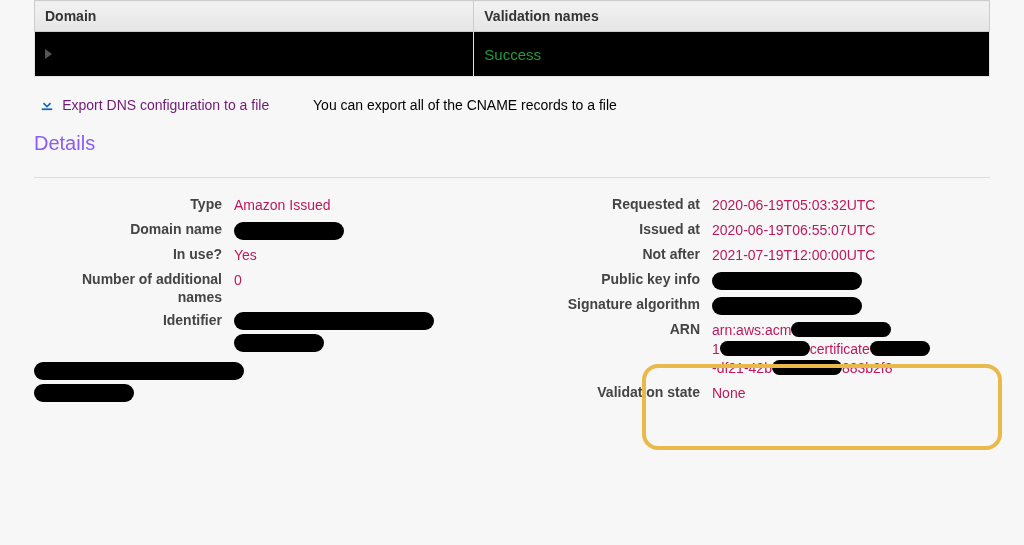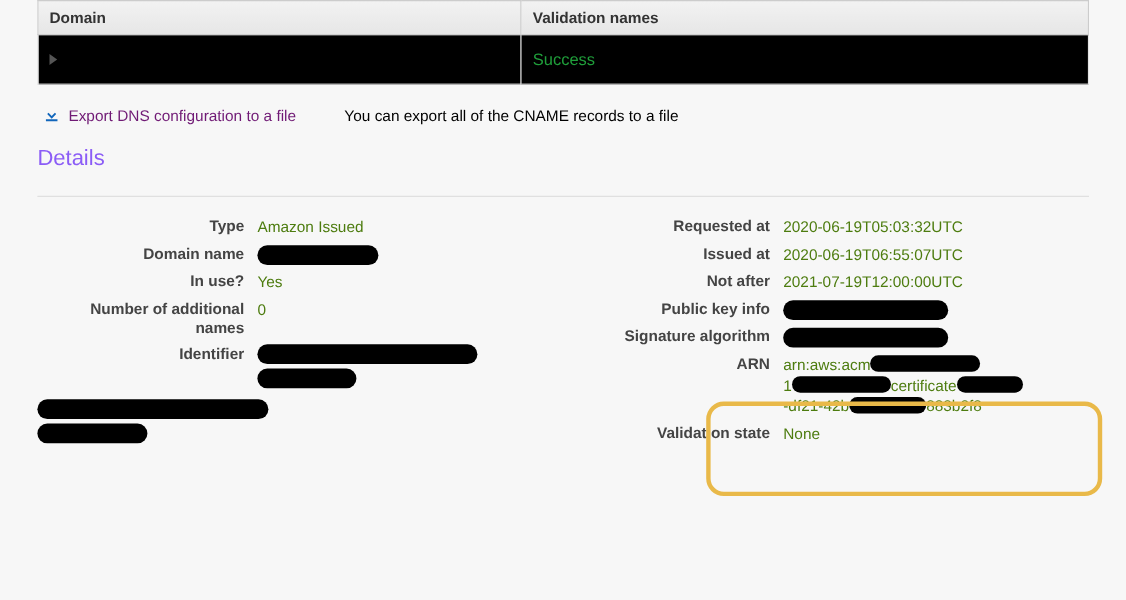--- a/index.html
+++ b/index.html
@@ -99,21 +99,21 @@
   .kv-label {
     width: 200px;
     text-align: right;
     font-weight: 700;
     color: #444;
     padding-right: 12px;
     line-height: 1.25;
   }
   .kv-value {
     flex: 1;
-    color: #4d7c0f;
+    color: #be185d;
     line-height: 1.35;
   }
   .arn-highlight {
     position: absolute;
     border: 4px solid #e9b949;
     border-radius: 16px;
     pointer-events: none;
   }
   .stack > * { display:block; margin-bottom:4px;}
 </style>

